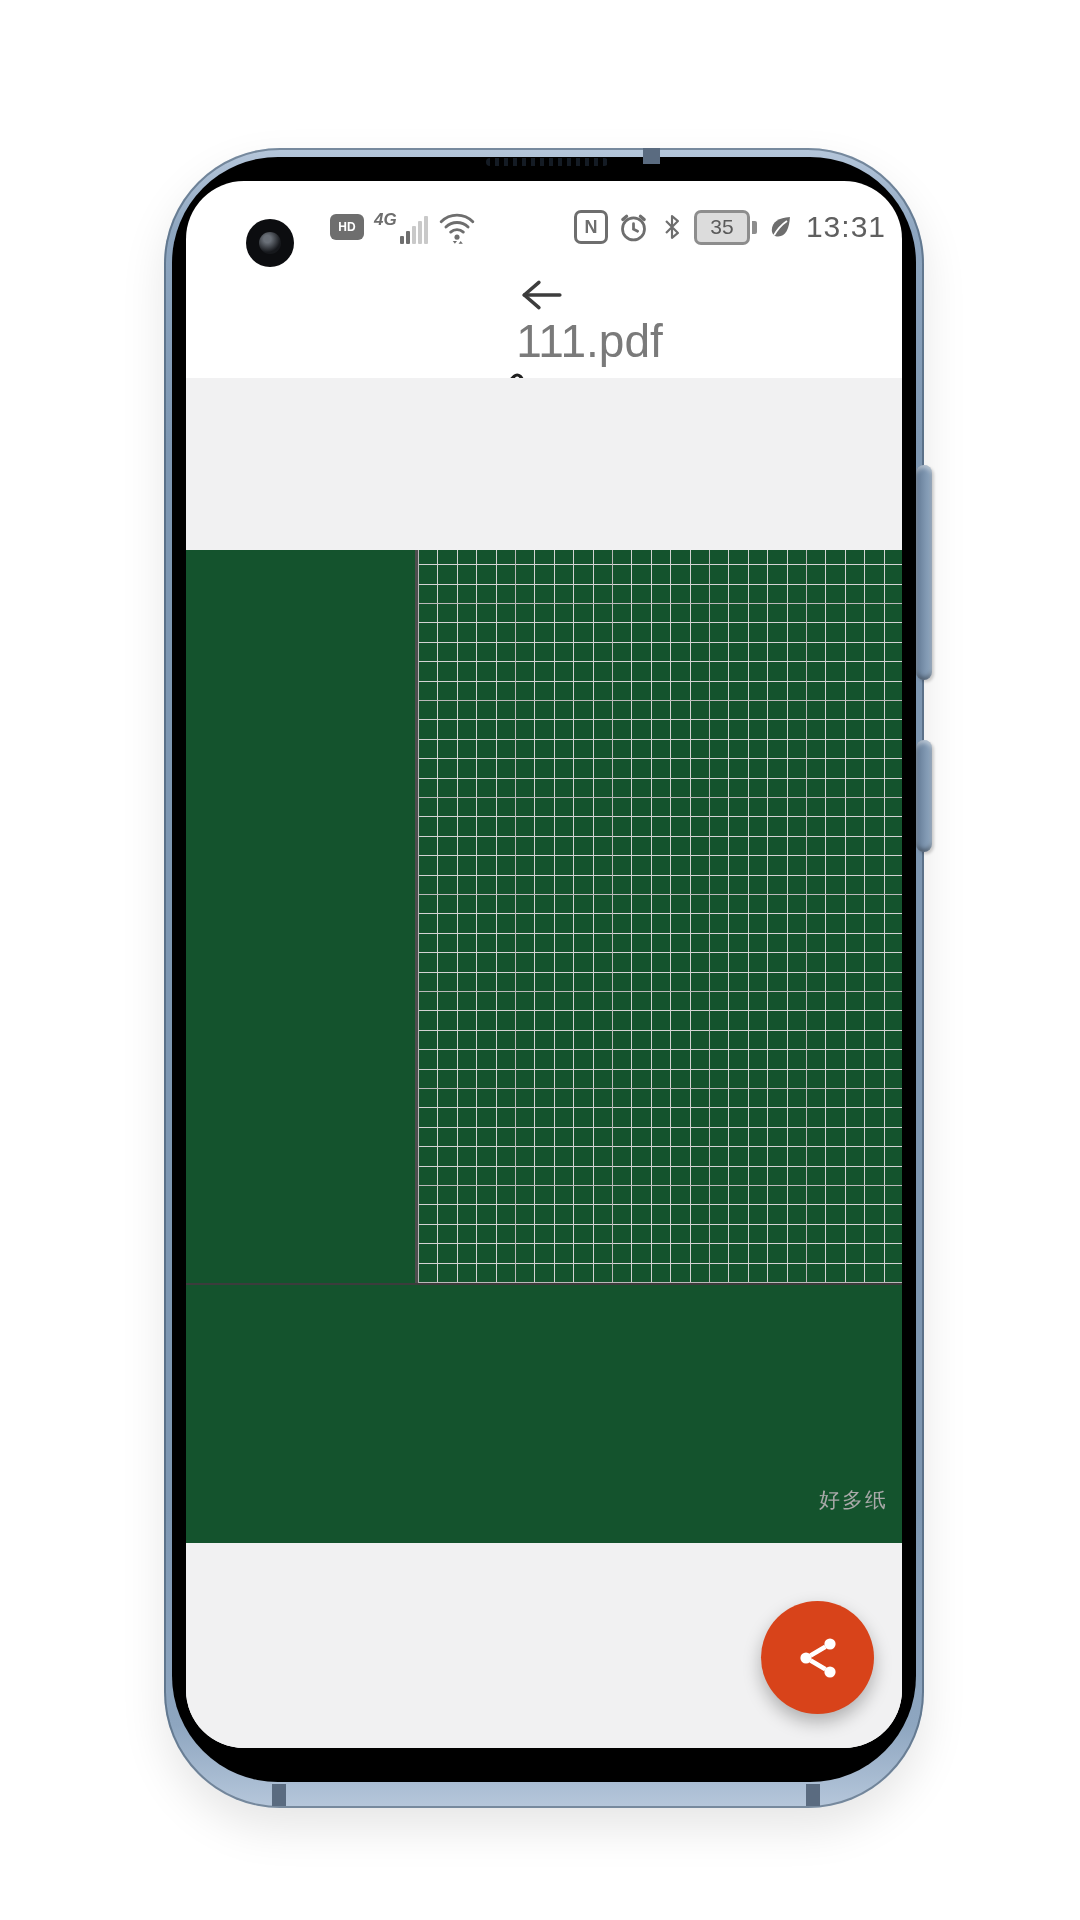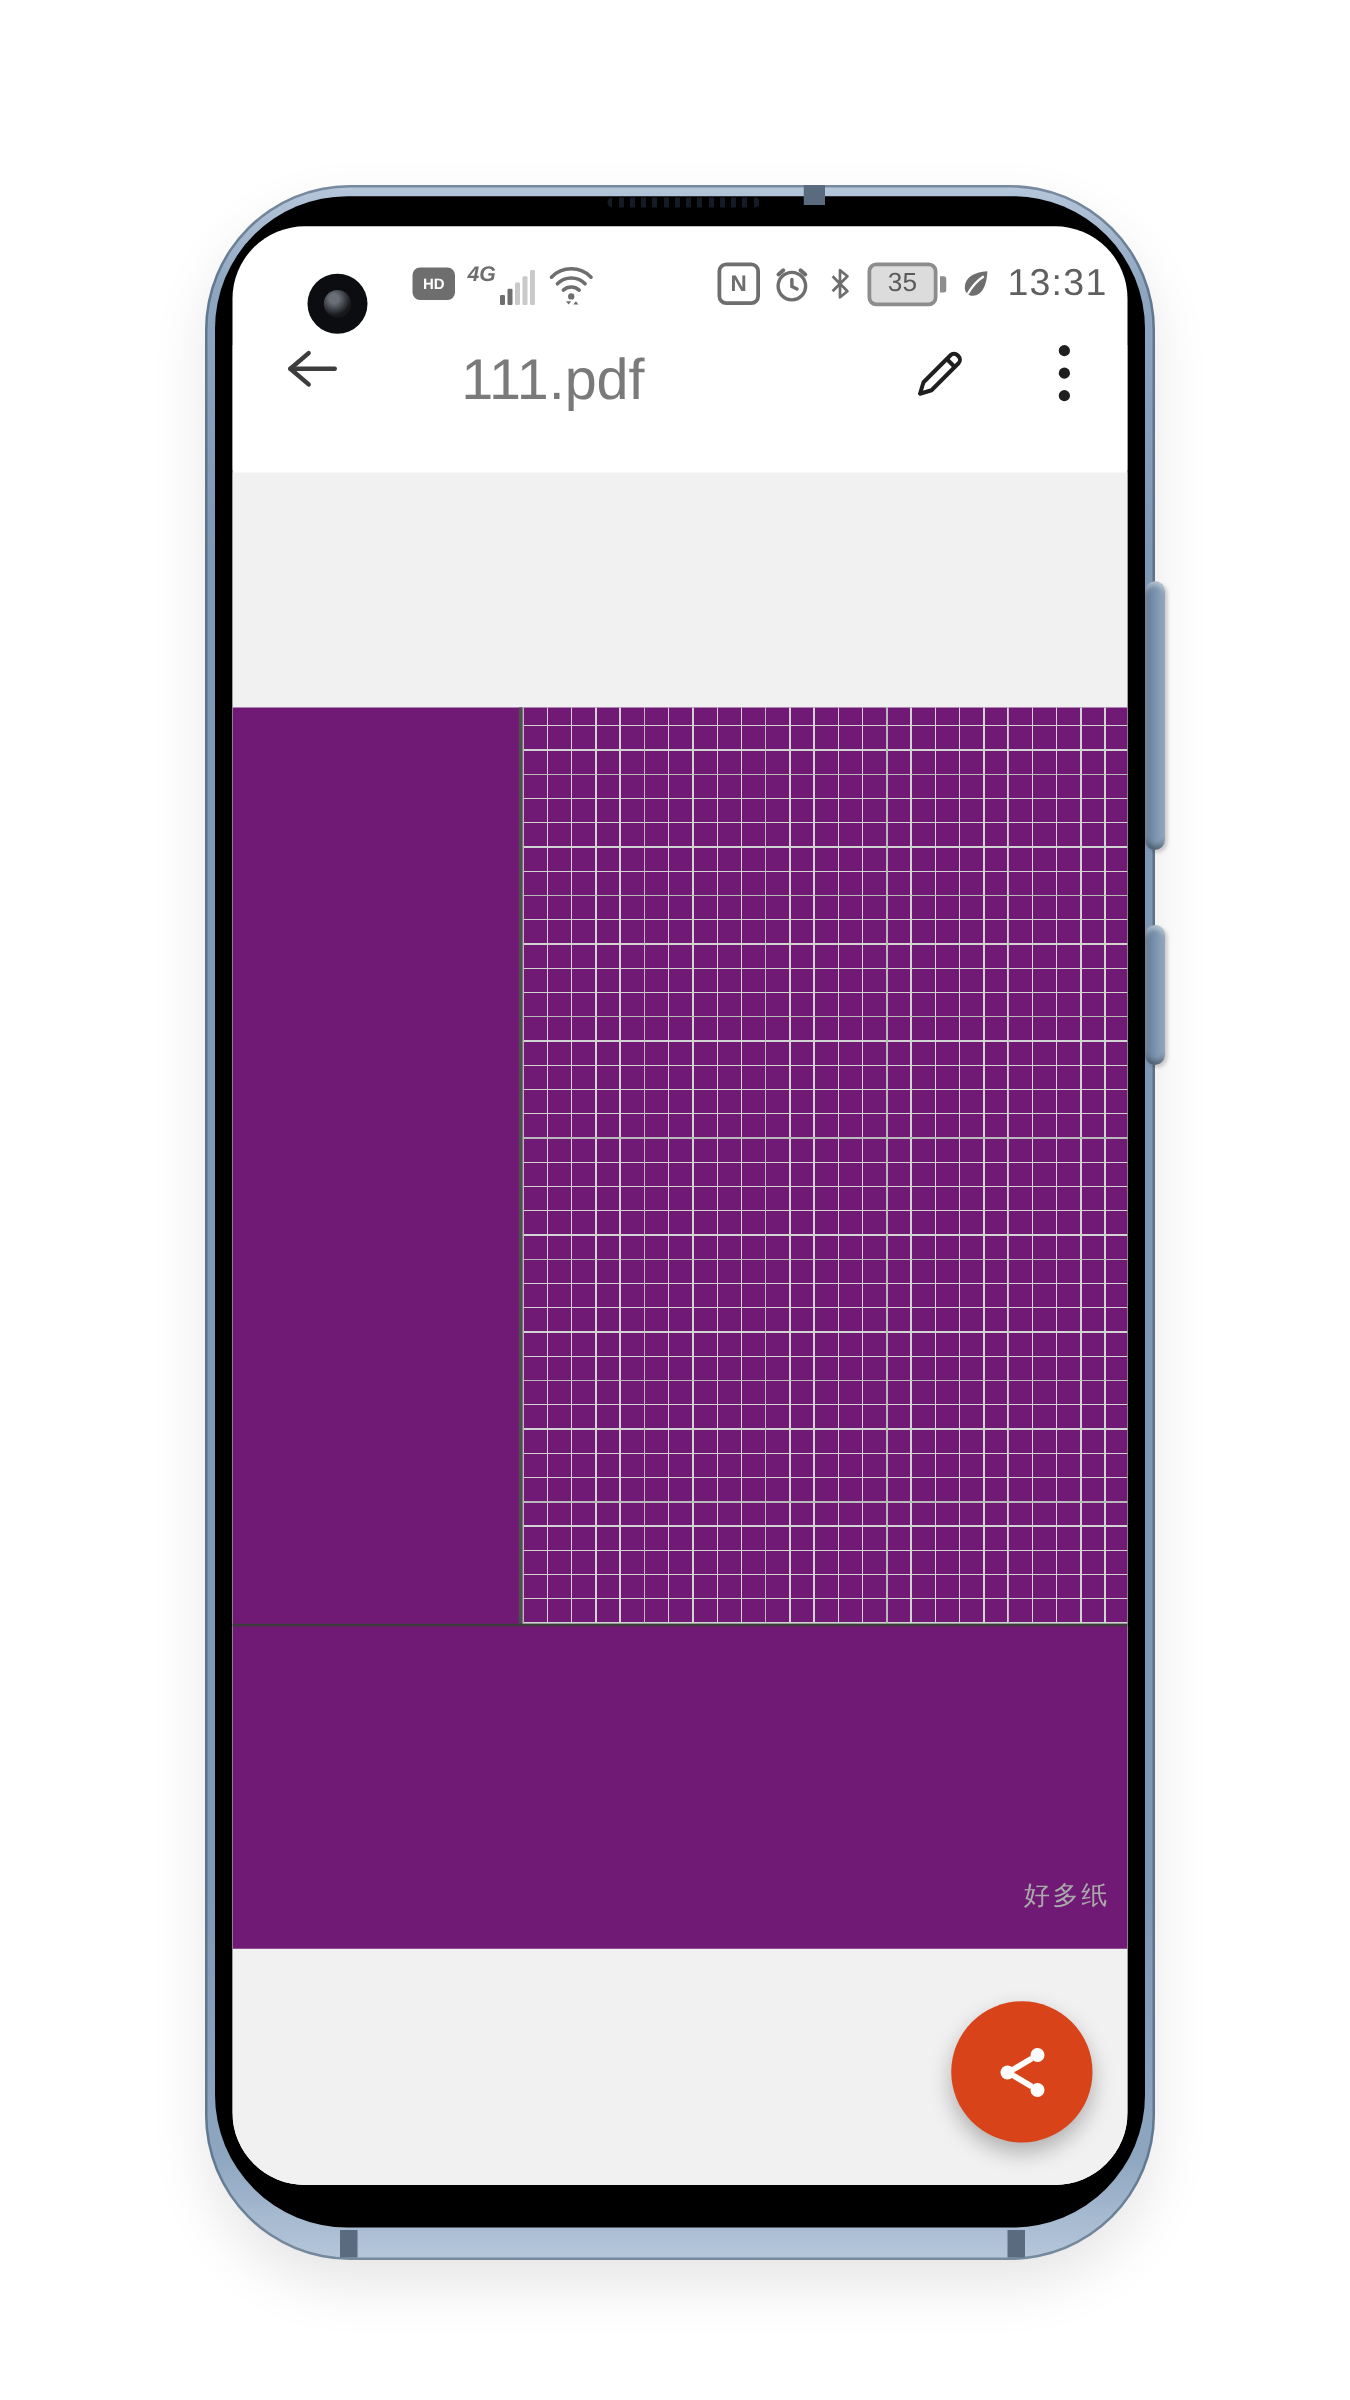--- a/index.html
+++ b/index.html
@@ -54,31 +54,31 @@
   .sb-right{position:absolute;right:16px;top:0;height:56px;display:flex;align-items:center;gap:9px;}
   .nfc{width:28px;height:28px;border:3px solid #6e6e6e;border-radius:7px;
     display:flex;align-items:center;justify-content:center;font-weight:bold;font-size:18px;color:#6e6e6e;}
   .battery{display:flex;align-items:center;}
   .batt-body{width:50px;height:29px;border:3px solid #8d8d8d;border-radius:7px;background:#dcdcdc;
     color:#5a5a5a;font-size:21px;display:flex;align-items:center;justify-content:center;}
   .batt-nub{width:5px;height:13px;background:#8d8d8d;border-radius:0 2px 2px 0;margin-left:2px;}
   .sb-time{font-size:30px;color:#5f5f5f;margin-left:3px;letter-spacing:1px;}
   
   .app-bar{
-    position:absolute;top:95px;left:0;right:0;height:100px;display:flex;
-    padding:0 46px 0 40px;box-sizing:border-box;background:#fff;
+    position:absolute;top:95px;left:0;right:0;height:100px;display:flex;align-items:center;
+    padding:0 46px 0 40px;box-sizing:border-box;background:#fff;flex-direction:column;
   }
   .title{margin-left:97px;font-size:46px;color:#7a7a7a;}
   .spacer{flex:1;}
   .edit-btn{margin-right:72px;display:flex;}
   .menu-btn{display:flex;flex-direction:column;gap:9px;}
   .menu-btn i{width:9px;height:9px;border-radius:50%;background:#1f1f1f;}
   
   .viewer{position:absolute;left:0;top:197px;width:716px;height:1370px;background:#f1f1f2;}
-  .page{position:absolute;left:0;top:188px;width:716px;height:993px;background:#701a75;}
+  .page{position:absolute;left:0;top:172px;width:716px;height:993px;background:#14532d;}
   .grid{
     position:absolute;left:229px;top:0;width:484px;height:733px;border-left:3px solid #4e4e4e;
     background-image:
       repeating-linear-gradient(90deg,#b9b9b9 0 1px,transparent 1px 97px),
       repeating-linear-gradient(0deg,#b9b9b9 0 1px,transparent 1px 97px),
       repeating-linear-gradient(90deg,#d3d3d3 0 1px,transparent 1px 19.4px),
       repeating-linear-gradient(0deg,#d3d3d3 0 1px,transparent 1px 19.4px);
   }
   .page-line{position:absolute;left:0;top:733px;width:716px;height:2px;background:#3c3c3c;}
   .watermark{position:absolute;right:14px;top:936px;font-size:21px;color:#a9a9a9;letter-spacing:2px;}

